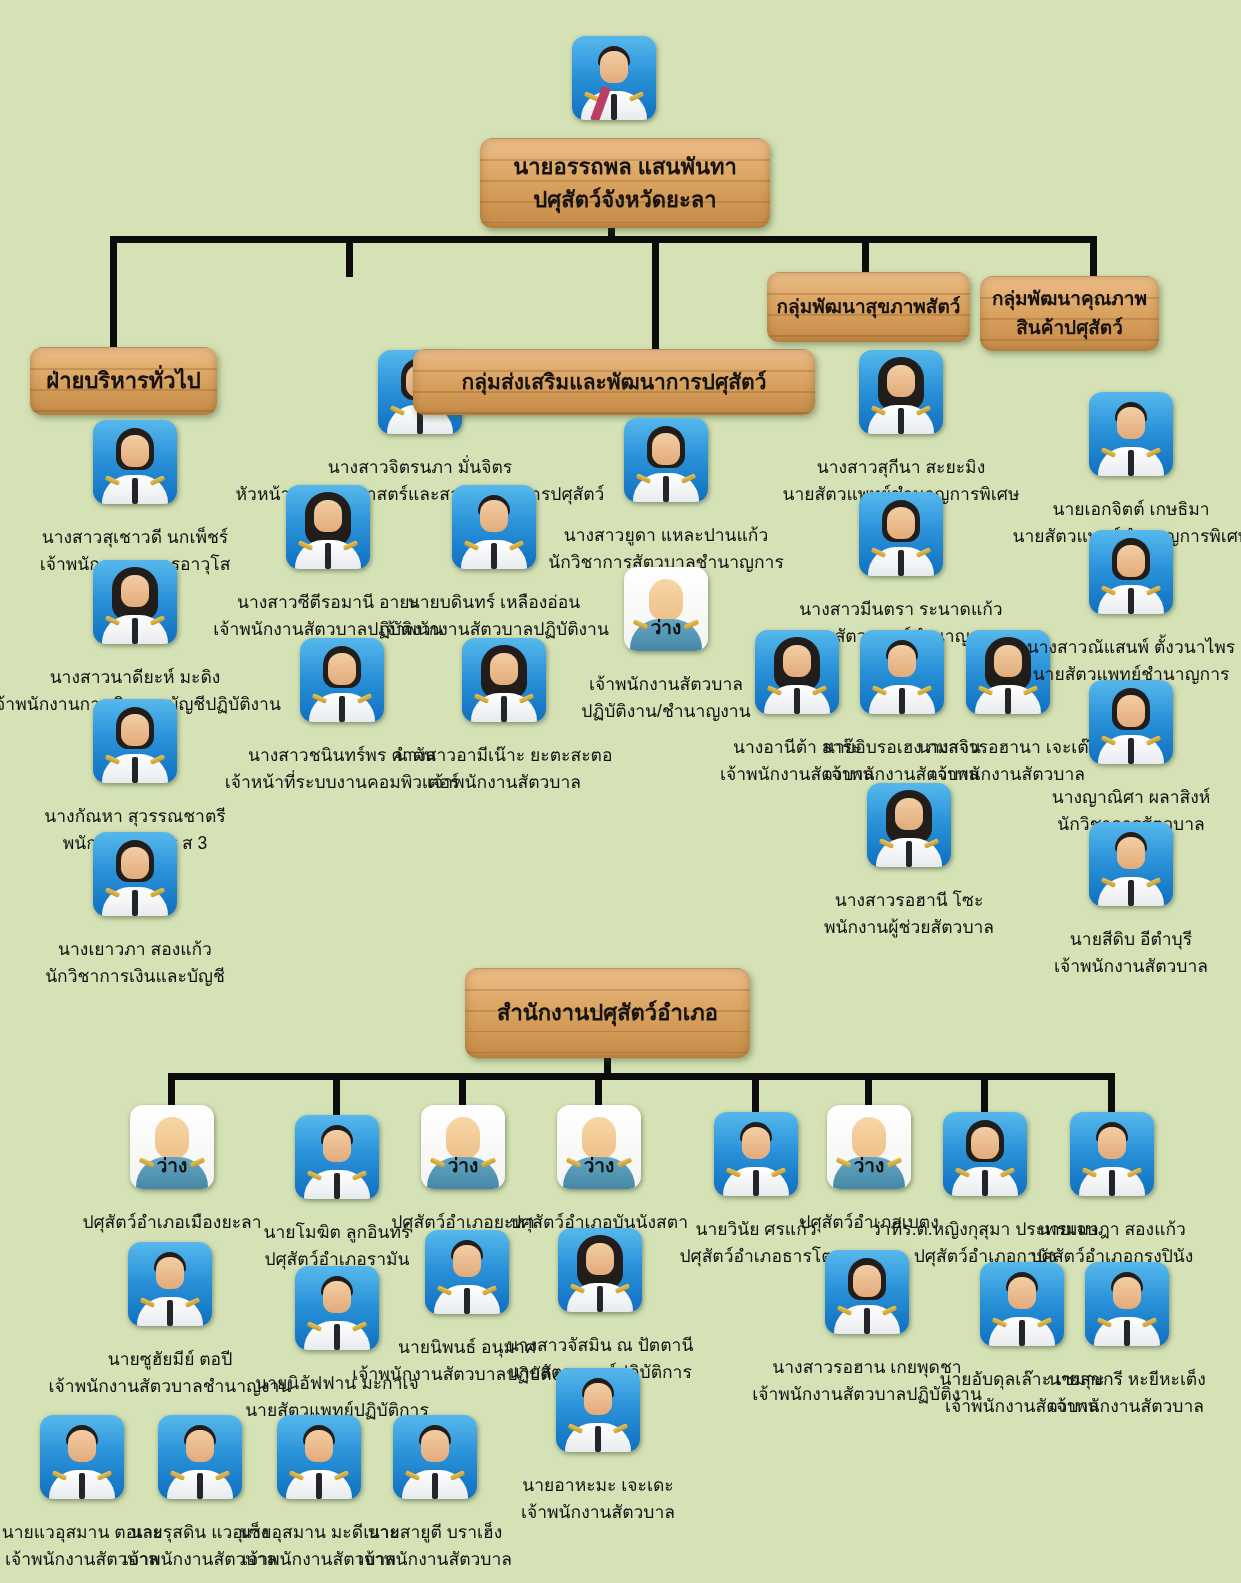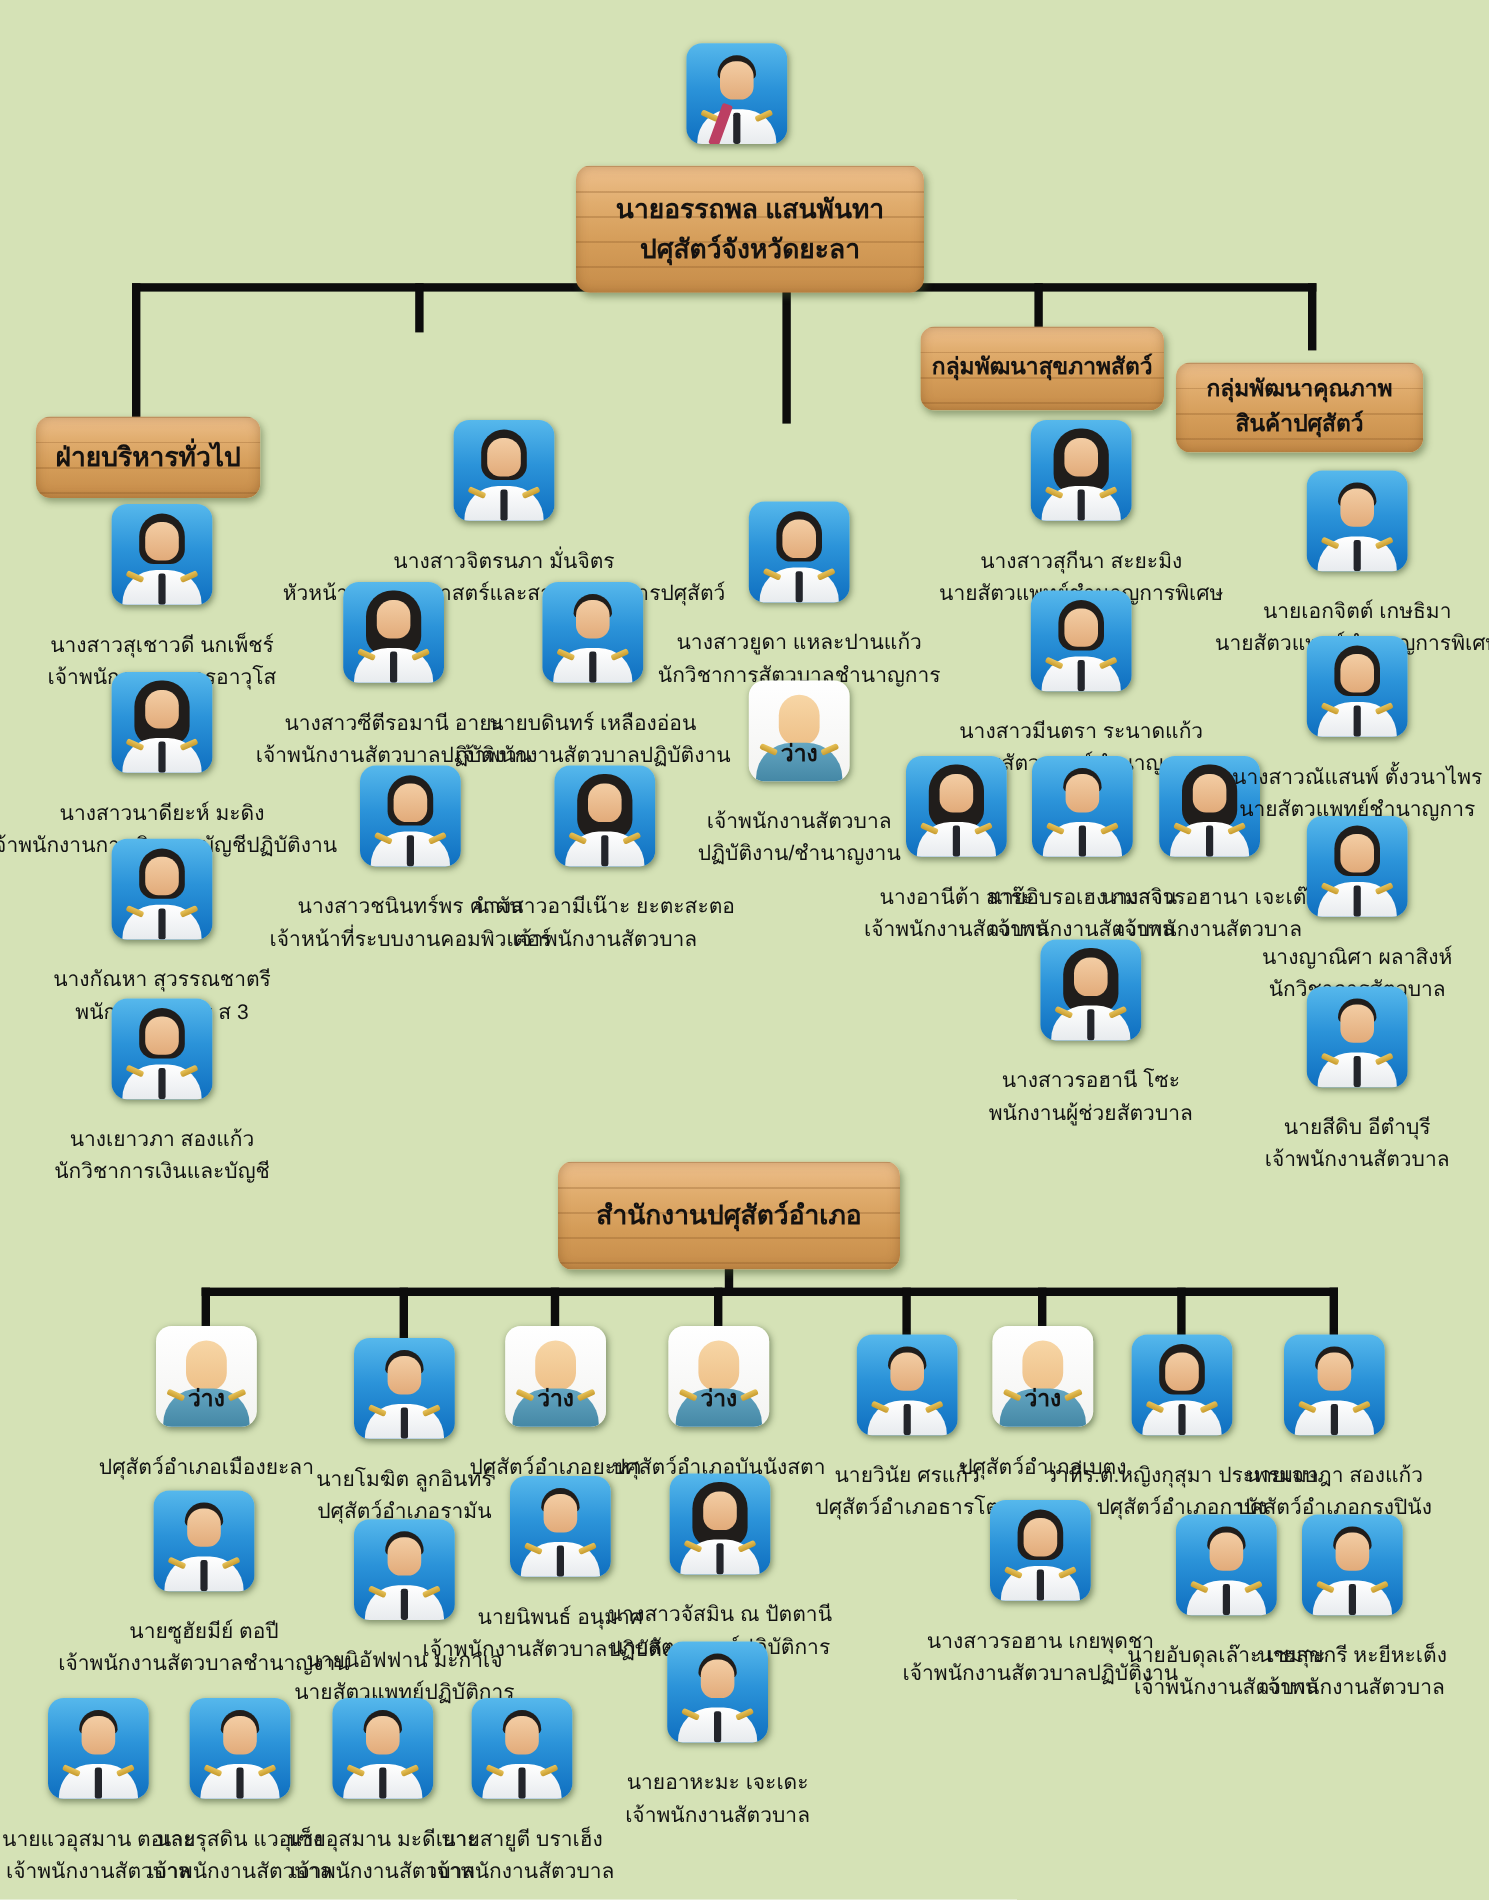--- a/index.html
+++ b/index.html
@@ -76,21 +76,21 @@
     <div class="person" style="left: 504px; top: 36px;">
       <div class="photo male">
         <div class="ph-hair"></div>
         <div class="ph-head"></div>
         <div class="ph-body"></div>
         <div class="ph-tie"></div>
         <div class="ph-sash"></div>
       </div>
       <div class="plines"></div>
     </div>
-    <div class="sign" style="left: 480px; top: 138px; width: 290px; height: 106px; font-size: 22px;">
+    <div class="sign" style="left: 480px; top: 138px; width: 290px; height: 90px; font-size: 22px;">
       <div class="sign-line">นายอรรถพล  แสนพันทา</div>
       <div class="sign-line">ปศุสัตว์จังหวัดยะลา</div>
     </div>
     <div class="sign" style="left: 30px; top: 347px; width: 187px; height: 68px; font-size: 22px;">
       <div class="sign-line">ฝ่ายบริหารทั่วไป</div>
     </div>
     <div class="person" style="left: 25px; top: 420px;">
       <div class="photo female">
         <div class="ph-hair"></div>
         <div class="ph-head"></div>
@@ -191,20 +191,23 @@
         <div class="ph-hair"></div>
         <div class="ph-head"></div>
         <div class="ph-body"></div>
         <div class="ph-tie"></div>
       </div>
       <div class="plines">
         <div class="pline">นางสาวอามีเน๊าะ  ยะตะสะตอ</div>
         <div class="pline">เจ้าพนักงานสัตวบาล</div>
       </div>
     </div>
+    <div class="sign" style="left: 413px; top: 349px; width: 402px; height: 66px; font-size: 21px;">
+      <div class="sign-line">กลุ่มส่งเสริมและพัฒนาการปศุสัตว์</div>
+    </div>
     <div class="person" style="left: 556px; top: 418px;">
       <div class="photo female">
         <div class="ph-hair"></div>
         <div class="ph-head"></div>
         <div class="ph-body"></div>
         <div class="ph-tie"></div>
       </div>
       <div class="plines">
         <div class="pline">นางสาวยูดา  แหละปานแก้ว</div>
         <div class="pline">นักวิชาการสัตวบาลชำนาญการ</div>
@@ -289,21 +292,21 @@
         <div class="ph-hair"></div>
         <div class="ph-head"></div>
         <div class="ph-body"></div>
         <div class="ph-tie"></div>
       </div>
       <div class="plines">
         <div class="pline">นางสาวรอฮานี  โซะ</div>
         <div class="pline">พนักงานผู้ช่วยสัตวบาล</div>
       </div>
     </div>
-    <div class="sign" style="left: 980px; top: 302px; width: 206px; height: 75px; font-size: 19px;">
+    <div class="sign" style="left: 980px; top: 276px; width: 179px; height: 75px; font-size: 19px;">
       <div class="sign-line">กลุ่มพัฒนาคุณภาพ</div>
       <div class="sign-line">สินค้าปศุสัตว์</div>
     </div>
     <div class="person" style="left: 1021px; top: 392px;">
       <div class="photo male">
         <div class="ph-hair"></div>
         <div class="ph-head"></div>
         <div class="ph-body"></div>
         <div class="ph-tie"></div>
       </div>

